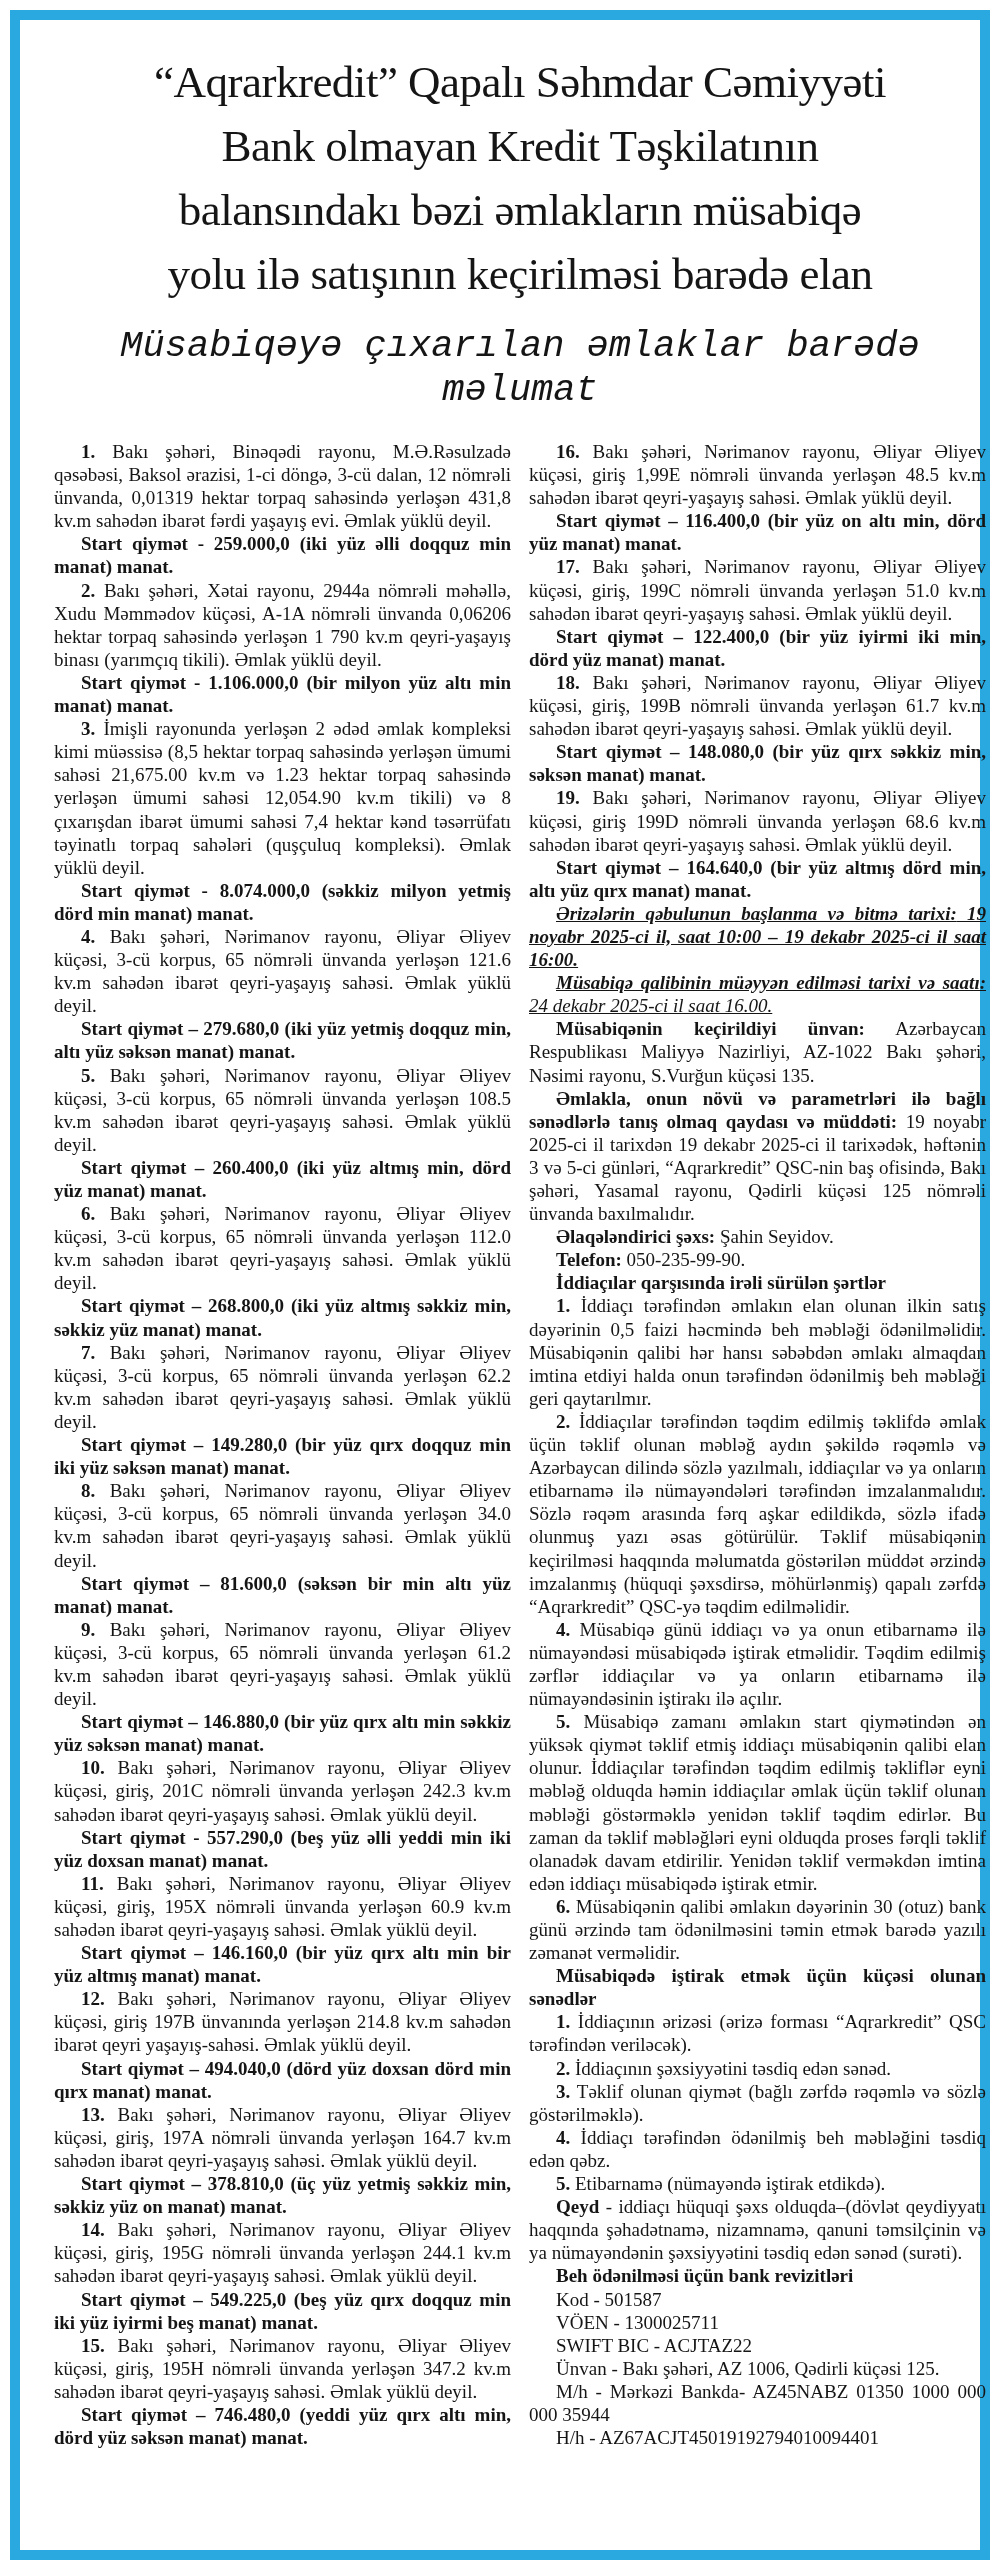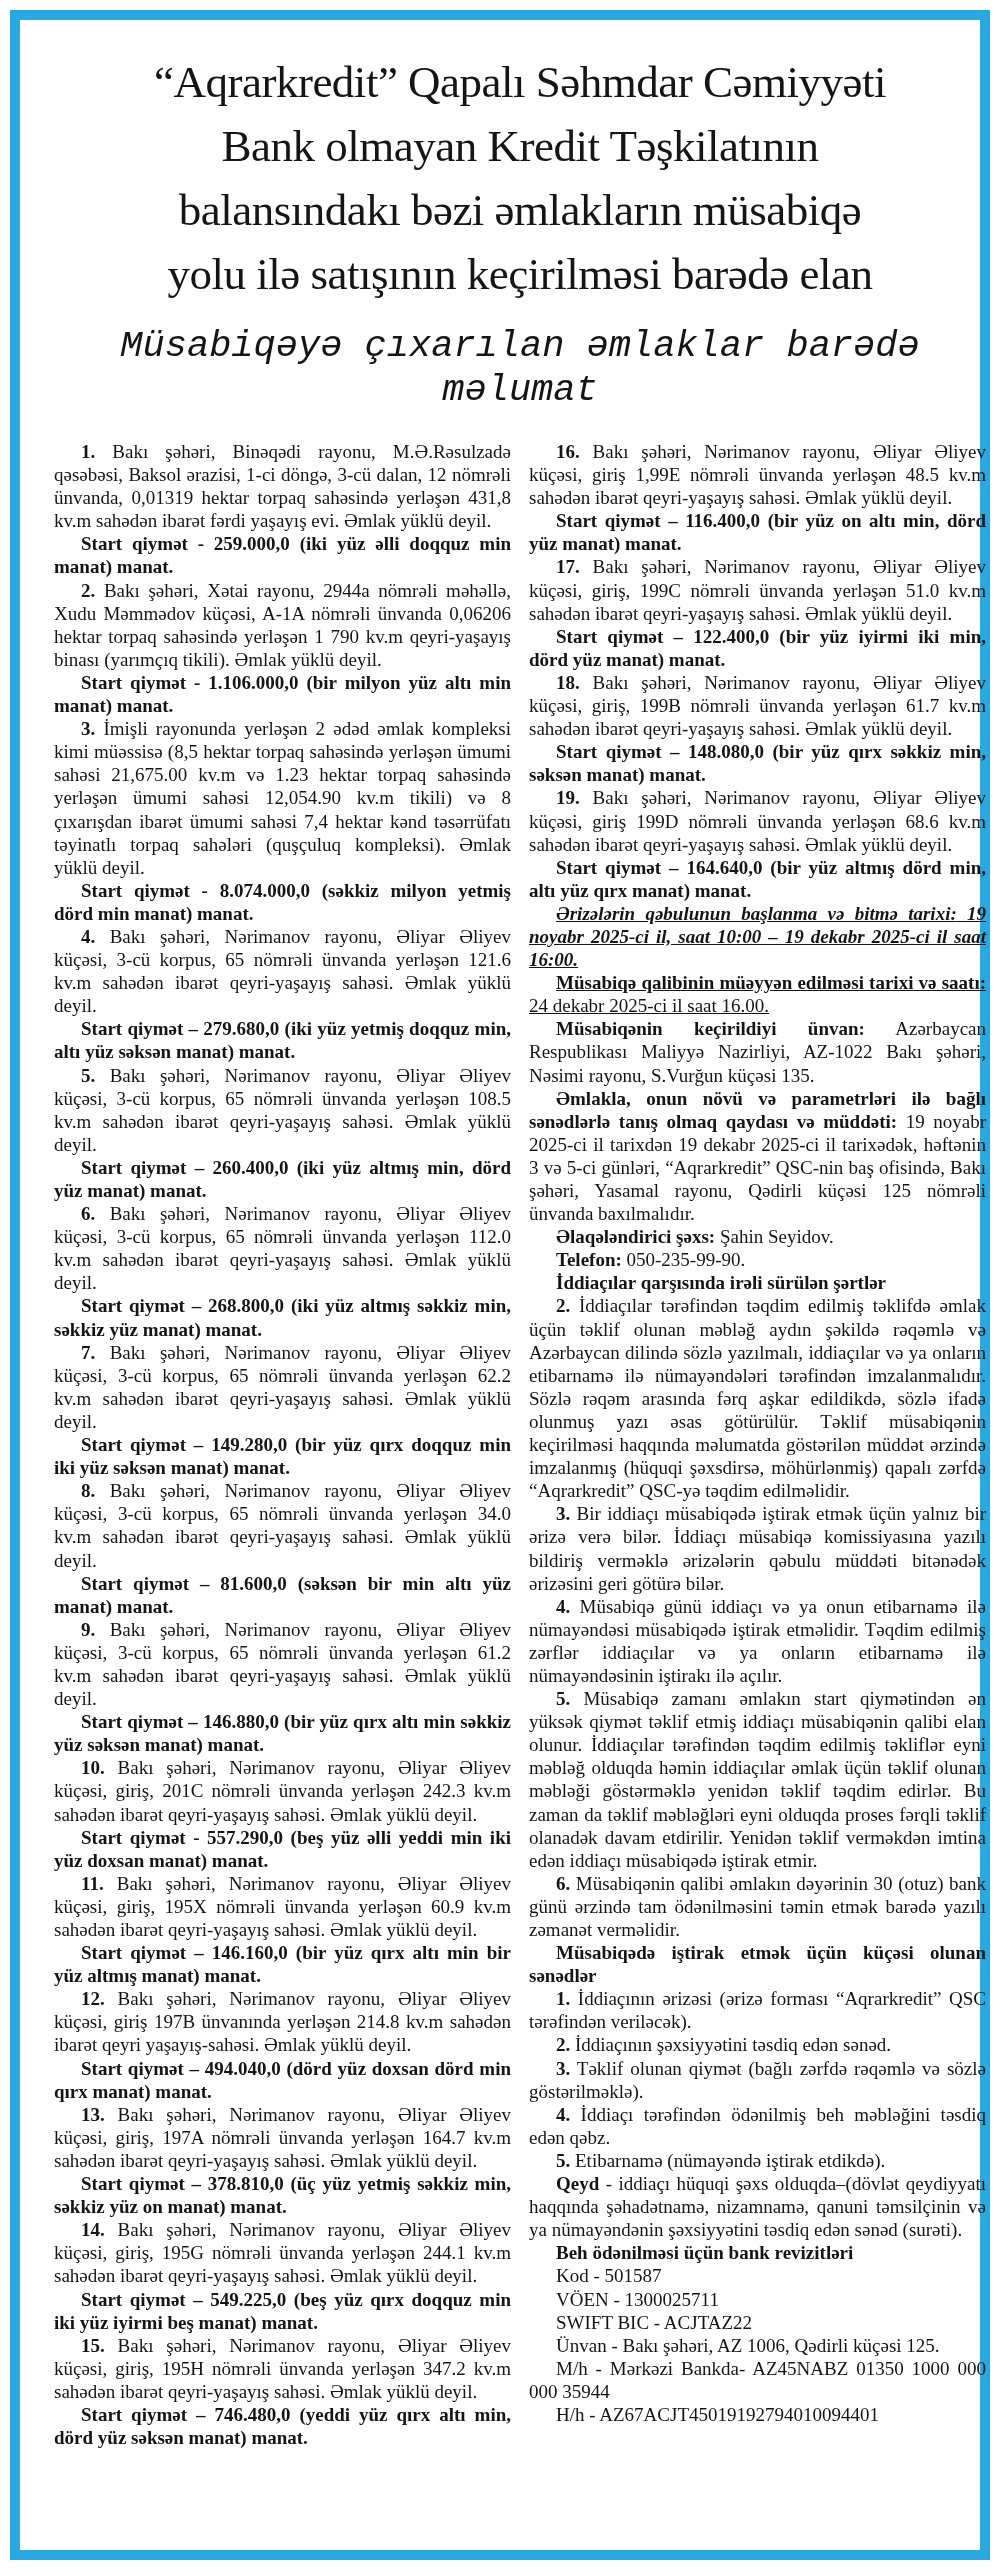--- a/index.html
+++ b/index.html
@@ -25,21 +25,21 @@
   .title { text-align:center; font-size:45px; line-height:64px; font-weight:400; letter-spacing:-0.5px; }
   .subtitle { text-align:center; font-size:37px; font-style:italic; margin-top:18px; line-height:44px;font-family:Liberation Mono, monospace; }
   .cols { display:flex; gap:18px; margin-top:28px; }
   .col { flex:1 1 0; font-size:19px; line-height:23.1px; text-align:justify; }
   .col p { margin:0; text-indent:27px; }
   .lead { font-weight:700; }
   .price { font-weight:700; }
   .hd { font-weight:700; }
   .plain { font-weight:400; }
   .datebi { font-weight:700; font-style:italic; text-decoration:underline; }
-  .datemix { font-weight:400; text-decoration:underline; }
+  .datemix { font-weight:400; font-style:italic; text-decoration:underline; }
   .datemix .lead { font-weight:700; }
 </style>
 </head>
 <body>
 
 <div class="page">
   <div class="frame">
     <div class="inner">
 
       <div class="title">
@@ -93,22 +93,22 @@
             <p class="price">Start qiymət – 148.080,0 (bir yüz qırx səkkiz min, səksən manat) manat.</p>
             <p class="para"><span class="lead">19.</span> Bakı şəhəri, Nərimanov rayonu, Əliyar Əliyev küçəsi, giriş 199D nömrəli ünvanda yerləşən 68.6 kv.m sahədən ibarət qeyri-yaşayış sahəsi. Əmlak yüklü deyil.</p>
             <p class="price">Start qiymət – 164.640,0 (bir yüz altmış dörd min, altı yüz qırx manat) manat.</p>
             <p class="datebi"><span class="lead">Ərizələrin qəbulunun başlanma və bitmə tarixi:</span> 19 noyabr 2025-ci il, saat 10:00 – 19 dekabr 2025-ci il saat 16:00.</p>
             <p class="datemix"><span class="lead">Müsabiqə qalibinin müəyyən edilməsi tarixi və saatı:</span> 24 dekabr 2025-ci il saat 16.00.</p>
             <p class="para"><span class="lead">Müsabiqənin keçirildiyi ünvan:</span> Azərbaycan Respublikası Maliyyə Nazirliyi, AZ-1022 Bakı şəhəri, Nəsimi rayonu, S.Vurğun küçəsi 135.</p>
             <p class="para"><span class="lead">Əmlakla, onun növü və parametrləri ilə bağlı sənədlərlə tanış olmaq qaydası və müddəti:</span> 19 noyabr 2025-ci il tarixdən 19 dekabr 2025-ci il tarixədək, həftənin 3 və 5-ci günləri, “Aqrarkredit” QSC-nin baş ofisində, Bakı şəhəri, Yasamal rayonu, Qədirli küçəsi 125 nömrəli ünvanda baxılmalıdır.</p>
             <p class="para"><span class="lead">Əlaqələndirici şəxs:</span> Şahin Seyidov.</p>
             <p class="para"><span class="lead">Telefon:</span> 050-235-99-90.</p>
             <p class="hd">İddiaçılar qarşısında irəli sürülən şərtlər</p>
+            <p class="para"><span class="lead">1.</span> İddiaçı tərəfindən əmlakın elan olunan ilkin satış dəyərinin 0,5 faizi həcmində beh məbləği ödənilməlidir. Müsabiqənin qalibi hər hansı səbəbdən əmlakı almaqdan imtina etdiyi halda onun tərəfindən ödənilmiş beh məbləği geri qaytarılmır.</p>
             <p class="para"><span class="lead">2.</span> İddiaçılar tərəfindən təqdim edilmiş təklifdə əmlak üçün təklif olunan məbləğ aydın şəkildə rəqəmlə və Azərbaycan dilində sözlə yazılmalı, iddiaçılar və ya onların etibarnamə ilə nümayəndələri tərəfindən imzalanmalıdır. Sözlə rəqəm arasında fərq aşkar edildikdə, sözlə ifadə olunmuş yazı əsas götürülür. Təklif müsabiqənin keçirilməsi haqqında məlumatda göstərilən müddət ərzində imzalanmış (hüquqi şəxsdirsə, möhürlənmiş) qapalı zərfdə “Aqrarkredit” QSC-yə təqdim edilməlidir.</p>
-            <p class="para"><span class="lead">3.</span> Bir iddiaçı müsabiqədə iştirak etmək üçün yalnız bir ərizə verə bilər. İddiaçı müsabiqə komissiyasına yazılı bildiriş verməklə ərizələrin qəbulu müddəti bitənədək ərizəsini geri götürə bilər.</p>
             <p class="para"><span class="lead">4.</span> Müsabiqə günü iddiaçı və ya onun etibarnamə ilə nümayəndəsi müsabiqədə iştirak etməlidir. Təqdim edilmiş zərflər iddiaçılar və ya onların etibarnamə ilə nümayəndəsinin iştirakı ilə açılır.</p>
             <p class="para"><span class="lead">5.</span> Müsabiqə zamanı əmlakın start qiymətindən ən yüksək qiymət təklif etmiş iddiaçı müsabiqənin qalibi elan olunur. İddiaçılar tərəfindən təqdim edilmiş təkliflər eyni məbləğ olduqda həmin iddiaçılar əmlak üçün təklif olunan məbləği göstərməklə yenidən təklif təqdim edirlər. Bu zaman da təklif məbləğləri eyni olduqda proses fərqli təklif olanadək davam etdirilir. Yenidən təklif verməkdən imtina edən iddiaçı müsabiqədə iştirak etmir.</p>
             <p class="para"><span class="lead">6.</span> Müsabiqənin qalibi əmlakın dəyərinin 30 (otuz) bank günü ərzində tam ödənilməsini təmin etmək barədə yazılı zəmanət verməlidir.</p>
             <p class="hd">Müsabiqədə iştirak etmək üçün küçəsi olunan sənədlər</p>
             <p class="para"><span class="lead">1.</span> İddiaçının ərizəsi (ərizə forması “Aqrarkredit” QSC tərəfindən veriləcək).</p>
             <p class="para"><span class="lead">2.</span> İddiaçının şəxsiyyətini təsdiq edən sənəd.</p>
             <p class="para"><span class="lead">3.</span> Təklif olunan qiymət (bağlı zərfdə rəqəmlə və sözlə göstərilməklə).</p>
             <p class="para"><span class="lead">4.</span> İddiaçı tərəfindən ödənilmiş beh məbləğini təsdiq edən qəbz.</p>
             <p class="para"><span class="lead">5.</span> Etibarnamə (nümayəndə iştirak etdikdə).</p>
             <p class="para"><span class="lead">Qeyd</span> - iddiaçı hüquqi şəxs olduqda–(dövlət qeydiyyatı haqqında şəhadətnamə, nizamnamə, qanuni təmsilçinin və ya nümayəndənin şəxsiyyətini təsdiq edən sənəd (surəti).</p>

